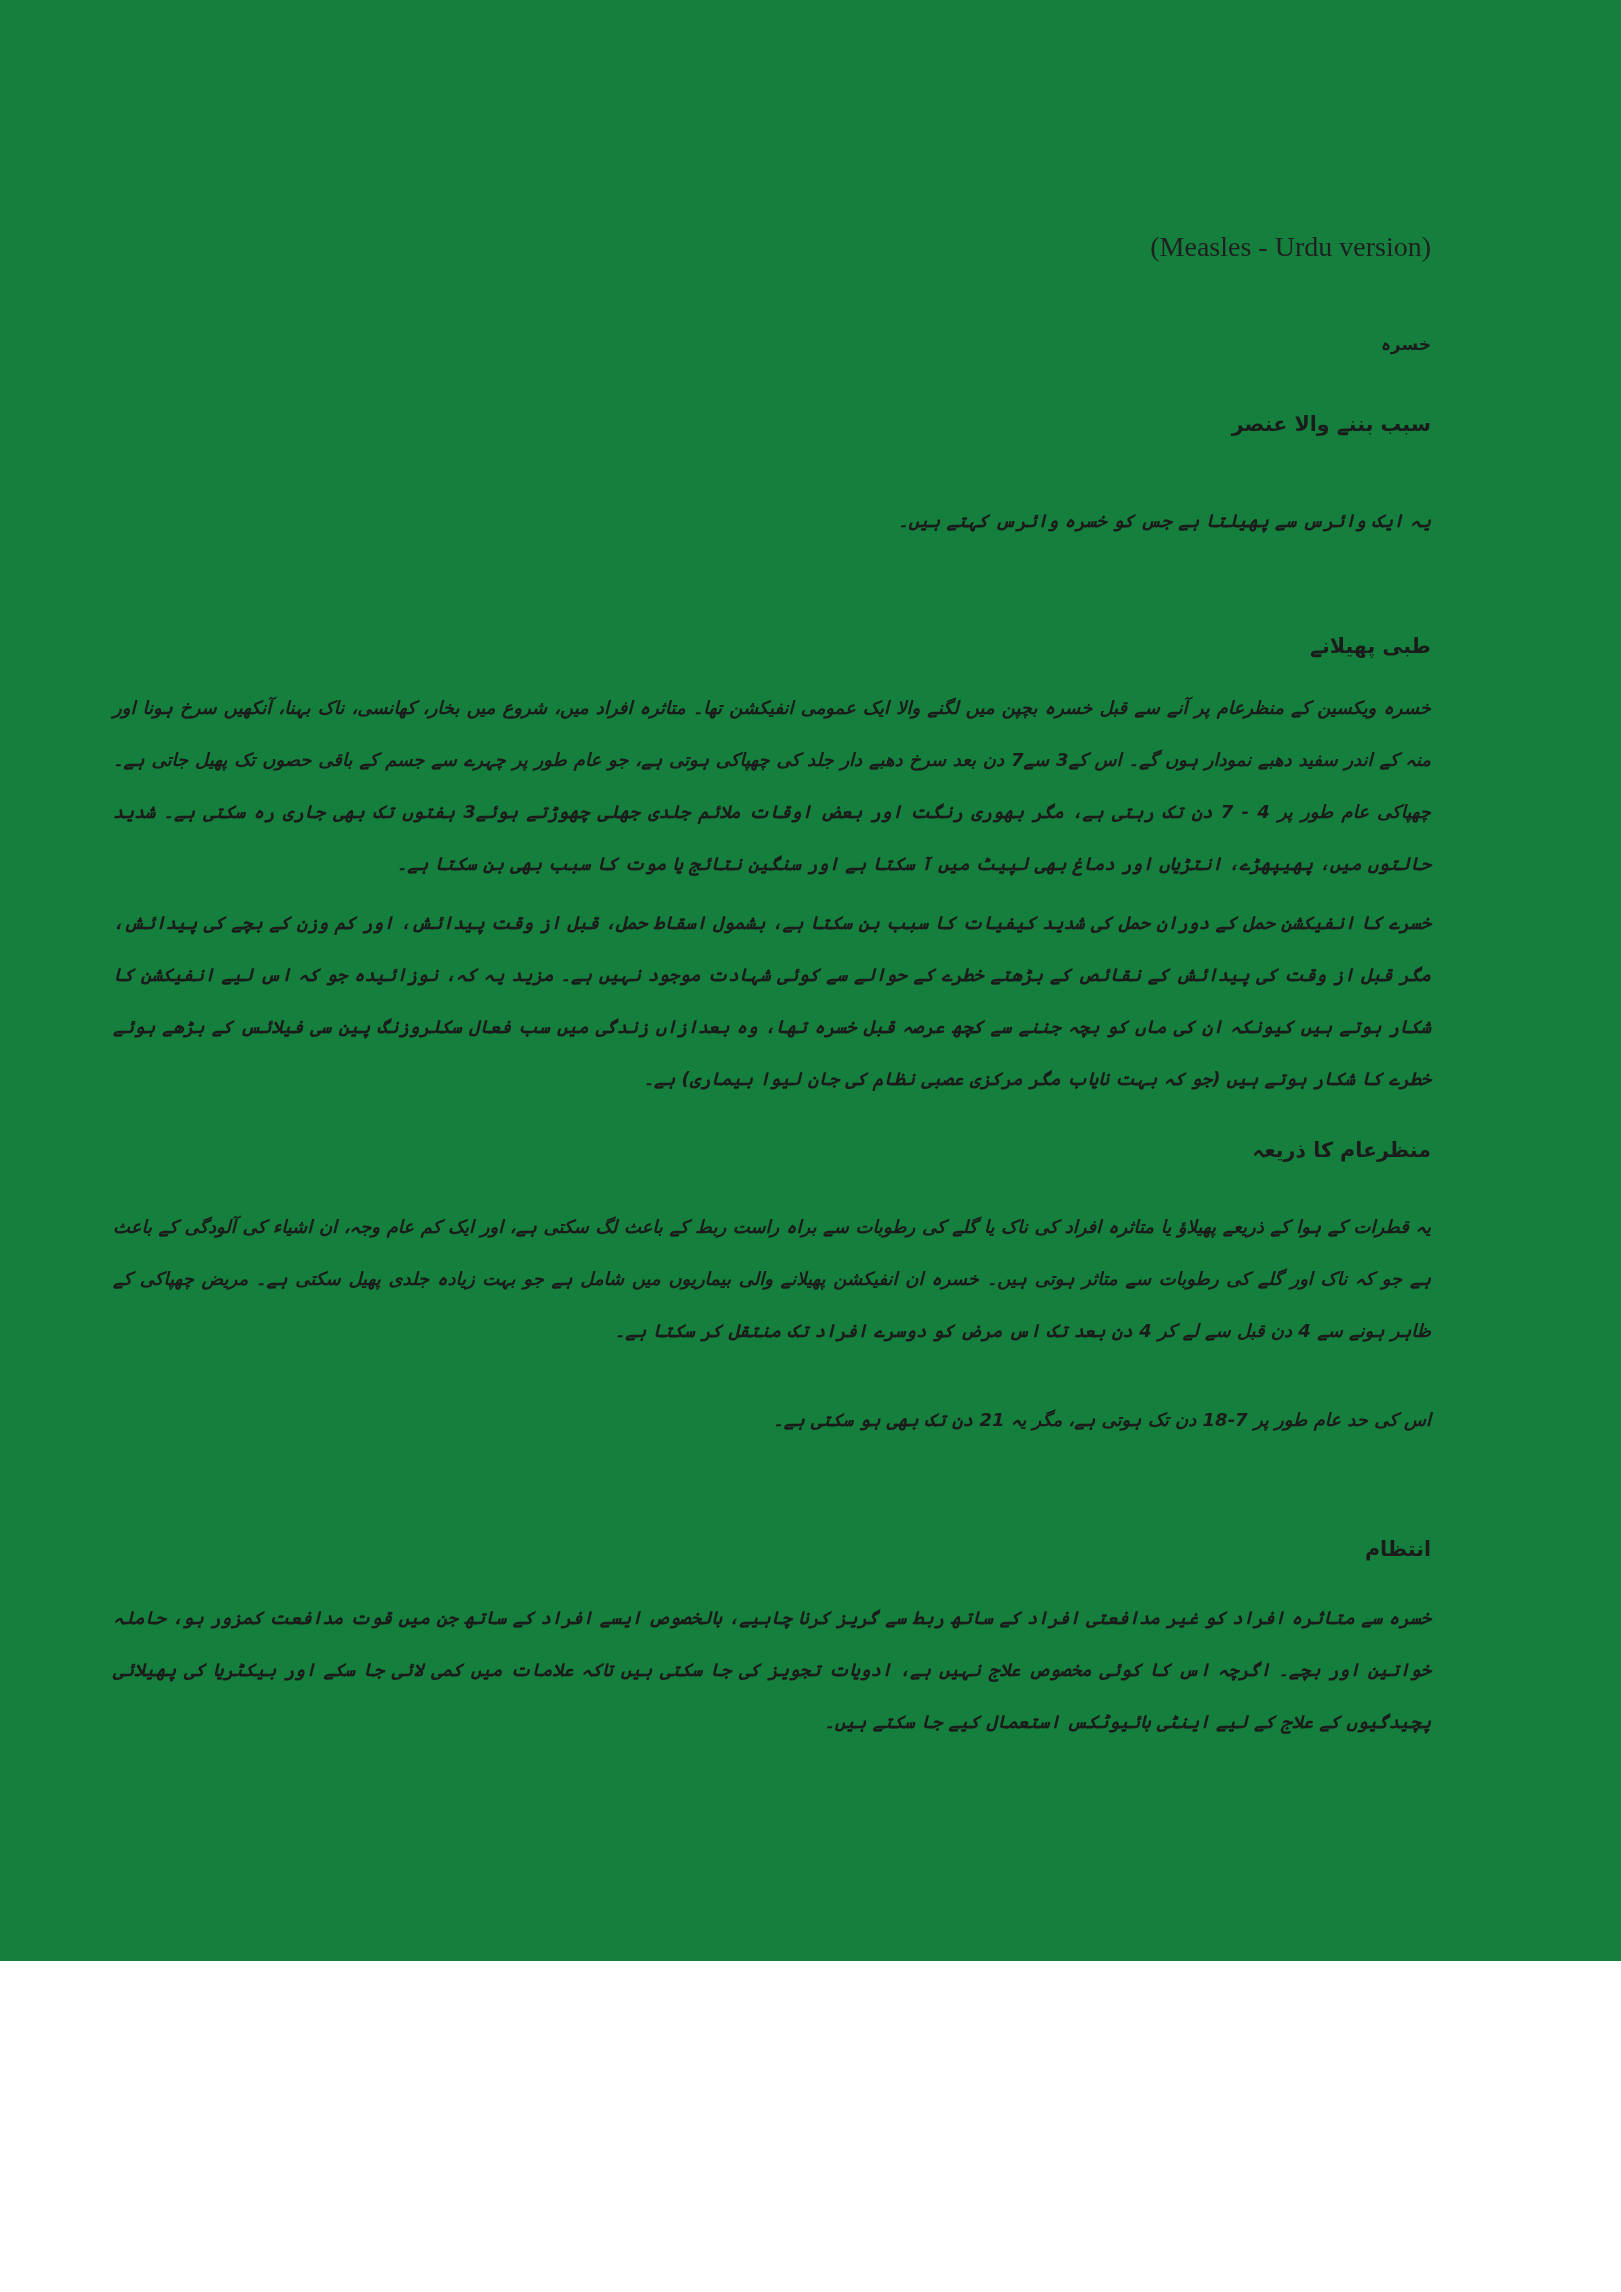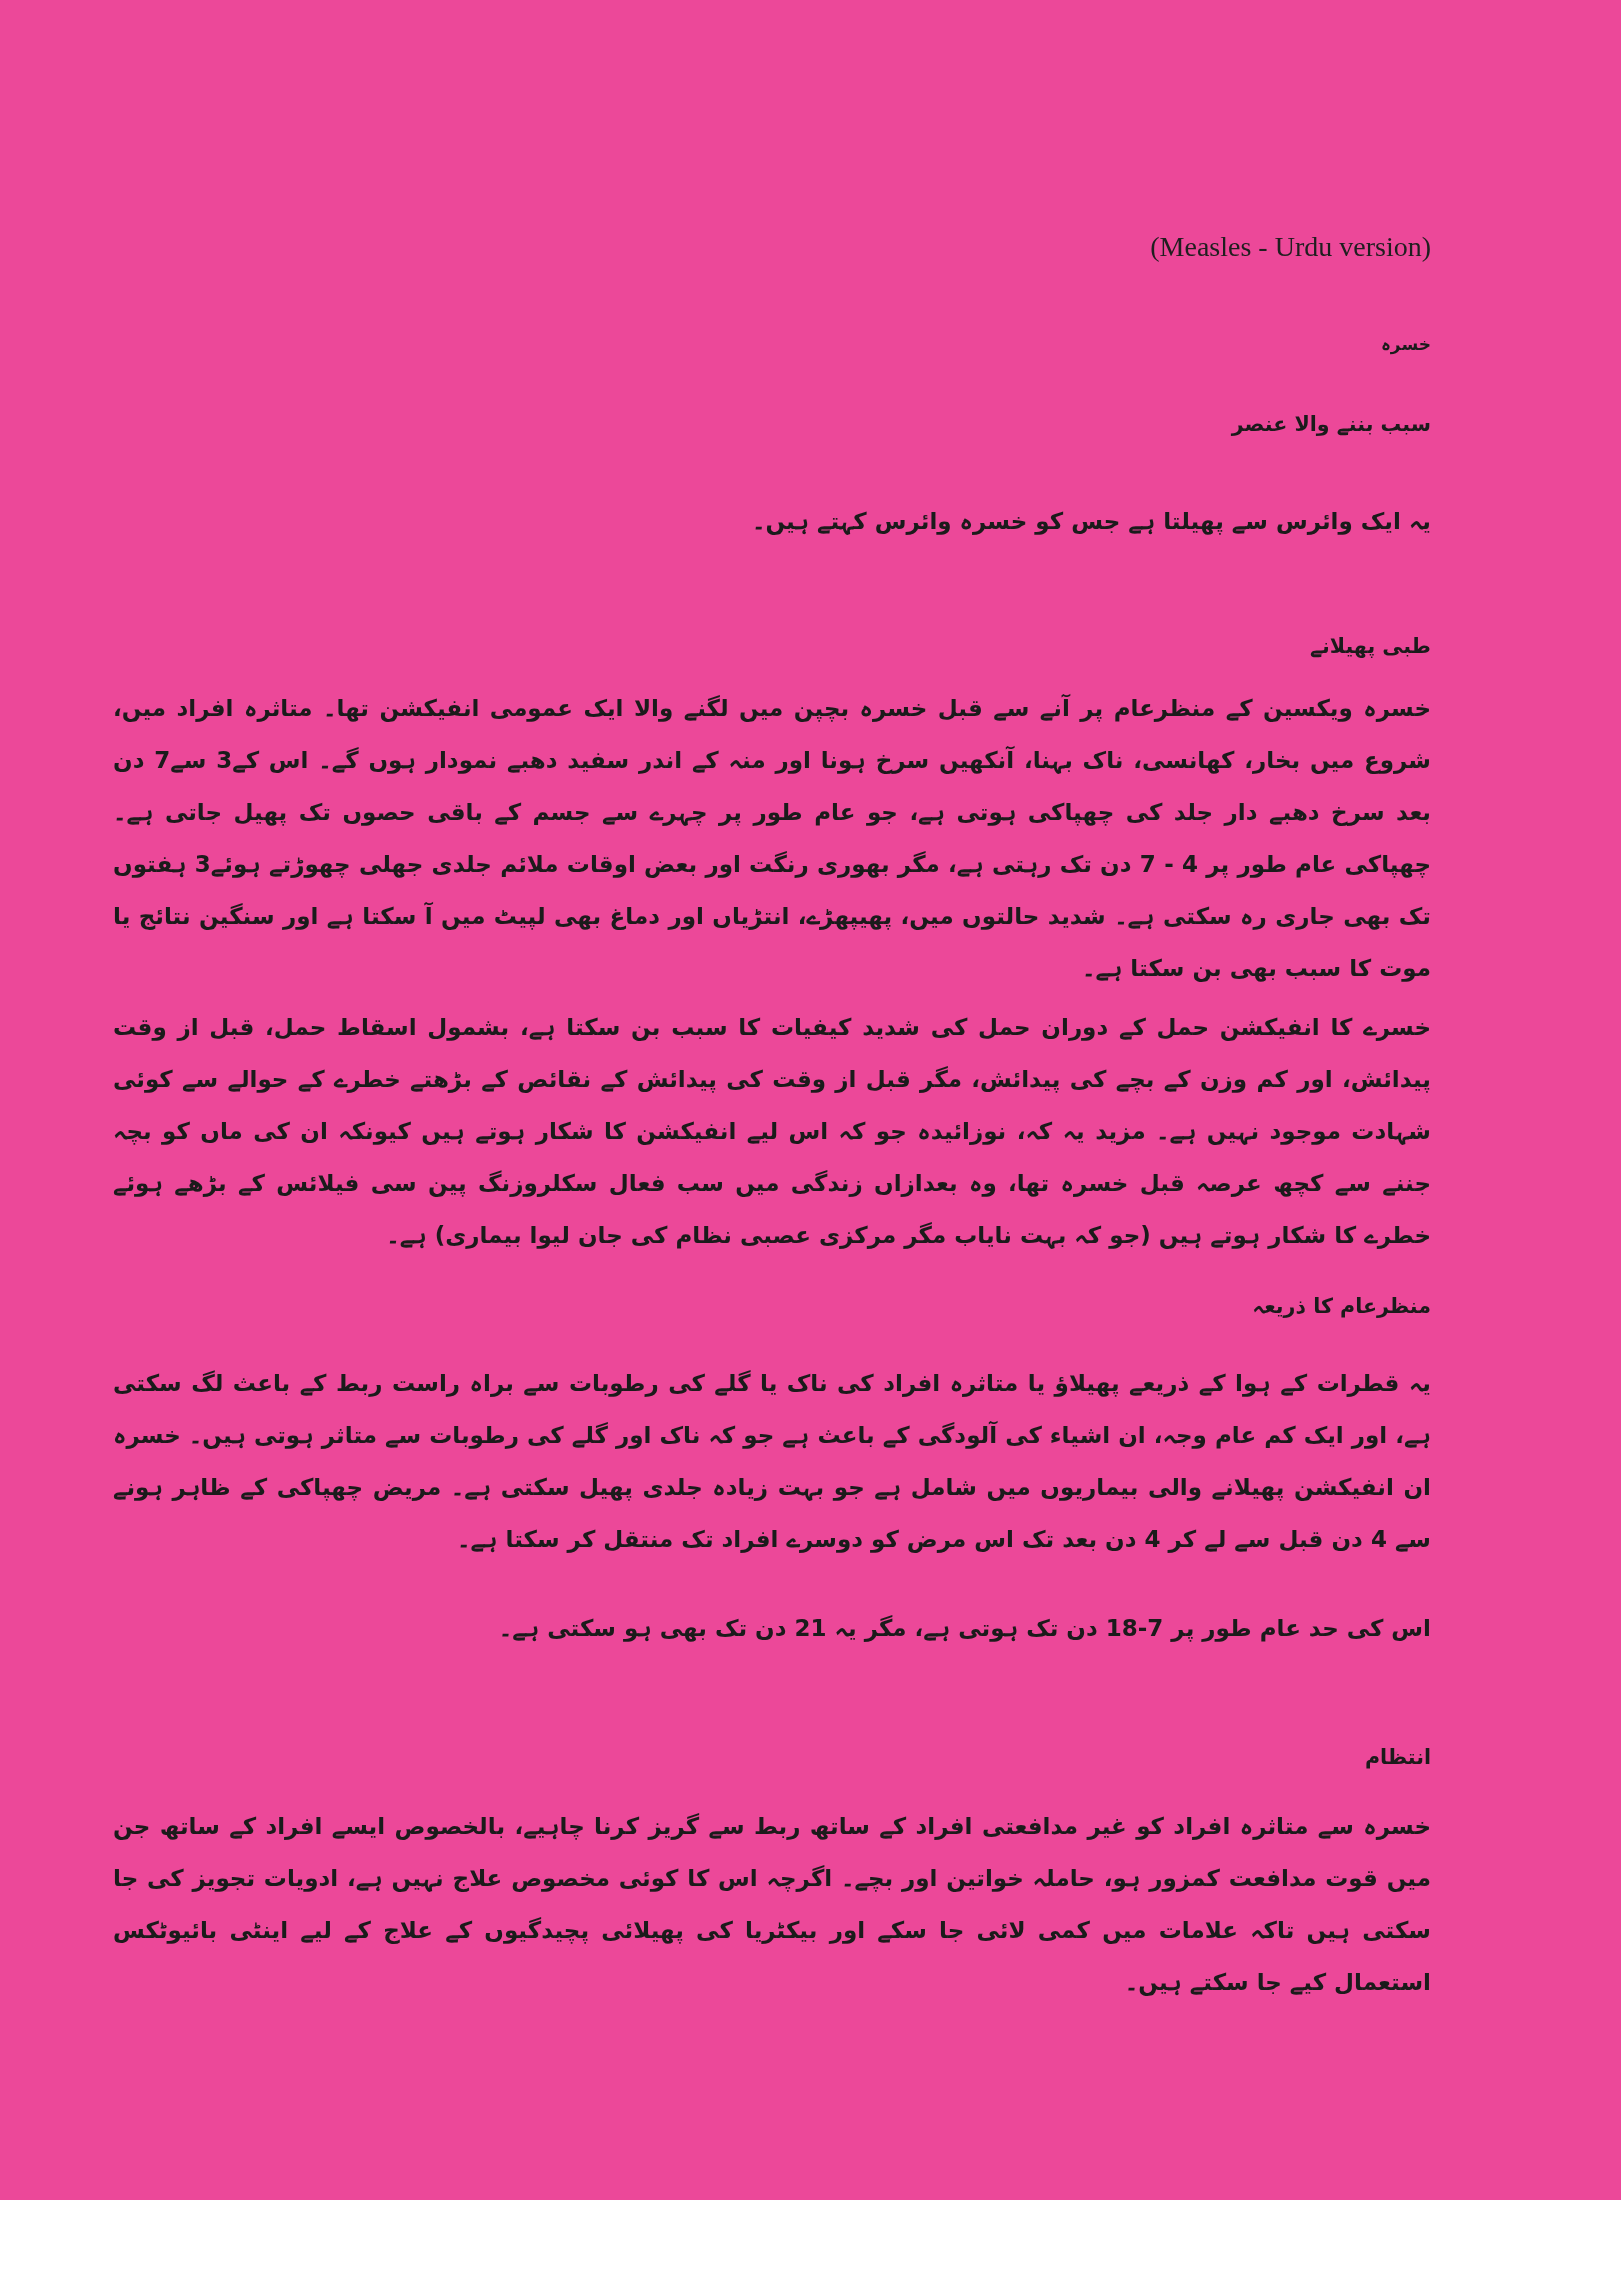--- a/index.html
+++ b/index.html
@@ -3,23 +3,23 @@
 <meta charset="utf-8">
 <style>
   html, body {
     margin: 0;
     padding: 0;
     background: #ffffff;
   }
   .page {
     position: relative;
     width: 1621px;
-    height: 2200px;
+    height: 1961px;
     margin: 0 auto;
-    background: #ec4899;
+    background: #15803d;
     overflow: hidden;
     box-sizing: border-box;
     padding: 227px 190px 0 113px; 
     color: #1b1b1b;
   }
   
   .note {
     direction: ltr;
     text-align: right;
     font-family: "Liberation Serif", serif;
@@ -43,25 +43,26 @@
     text-align: right;
     margin: 59px 0 16px 0;
   }
   .sec-heading {
     font-size: 20.6px;
     font-weight: 700;
     line-height: 39px;
     margin: 0;
   }
   .body-para {
-    font-size: 23px;
+    font-size: 18px;
     font-weight: 700;
     line-height: 52px;
     text-align: justify;
     margin: 0;
+    font-style: italic;
   }
   
   .h2-0 { margin-top: 41px; }
   .p-0  { margin-top: 51px; }
   .h2-1 { margin-top: 80px; }
   .p-1  { margin-top: 15.7px; }
   .p-2  { margin-top: 7.8px;  }
   .h2-2 { margin-top: 25.5px; }
   .p-3  { margin-top: 31px; }
   .h2-3 { margin-top: 45px; }

